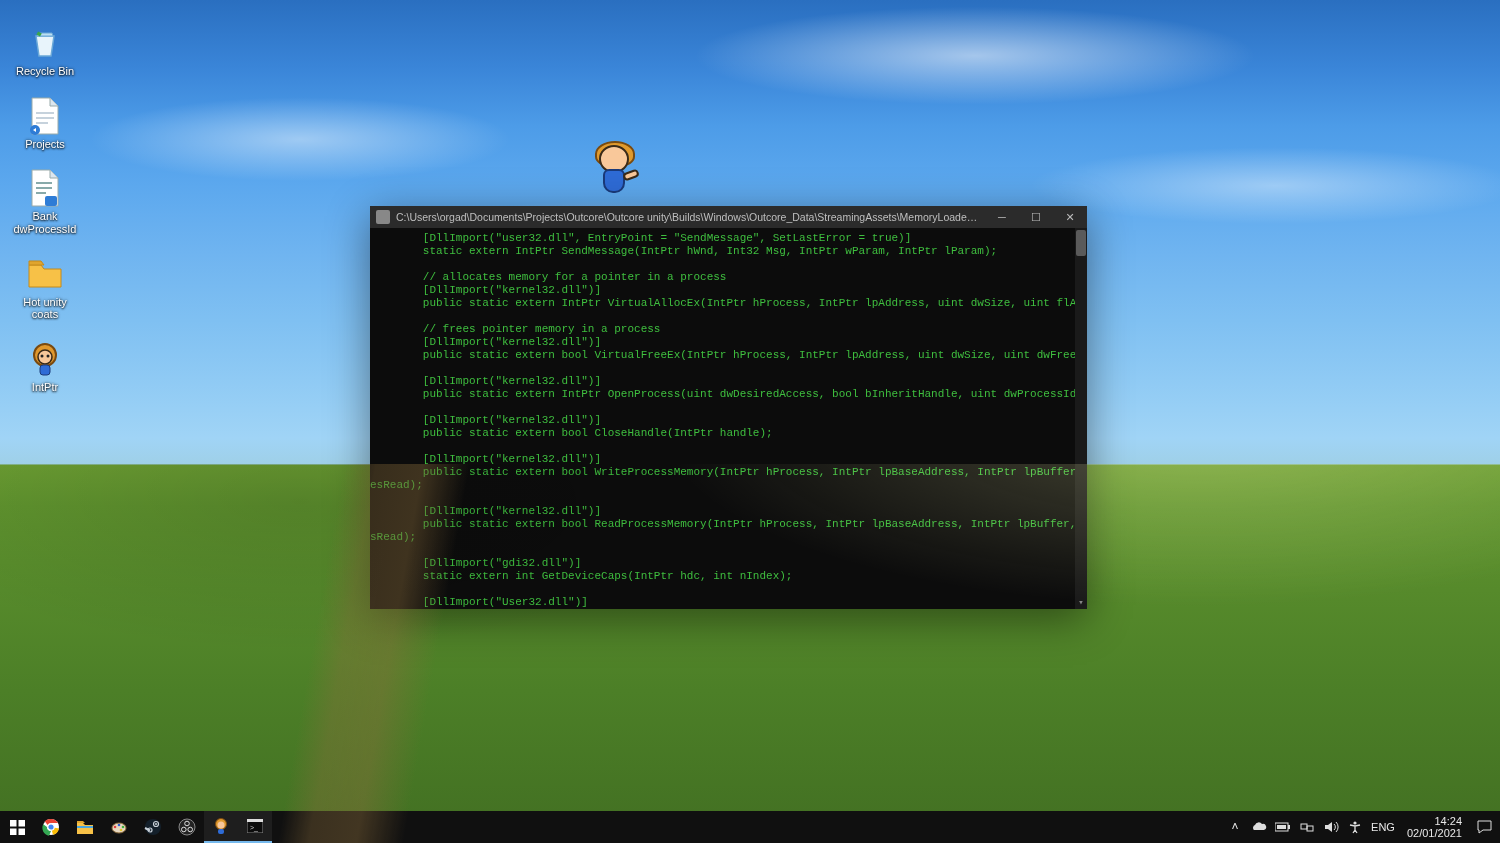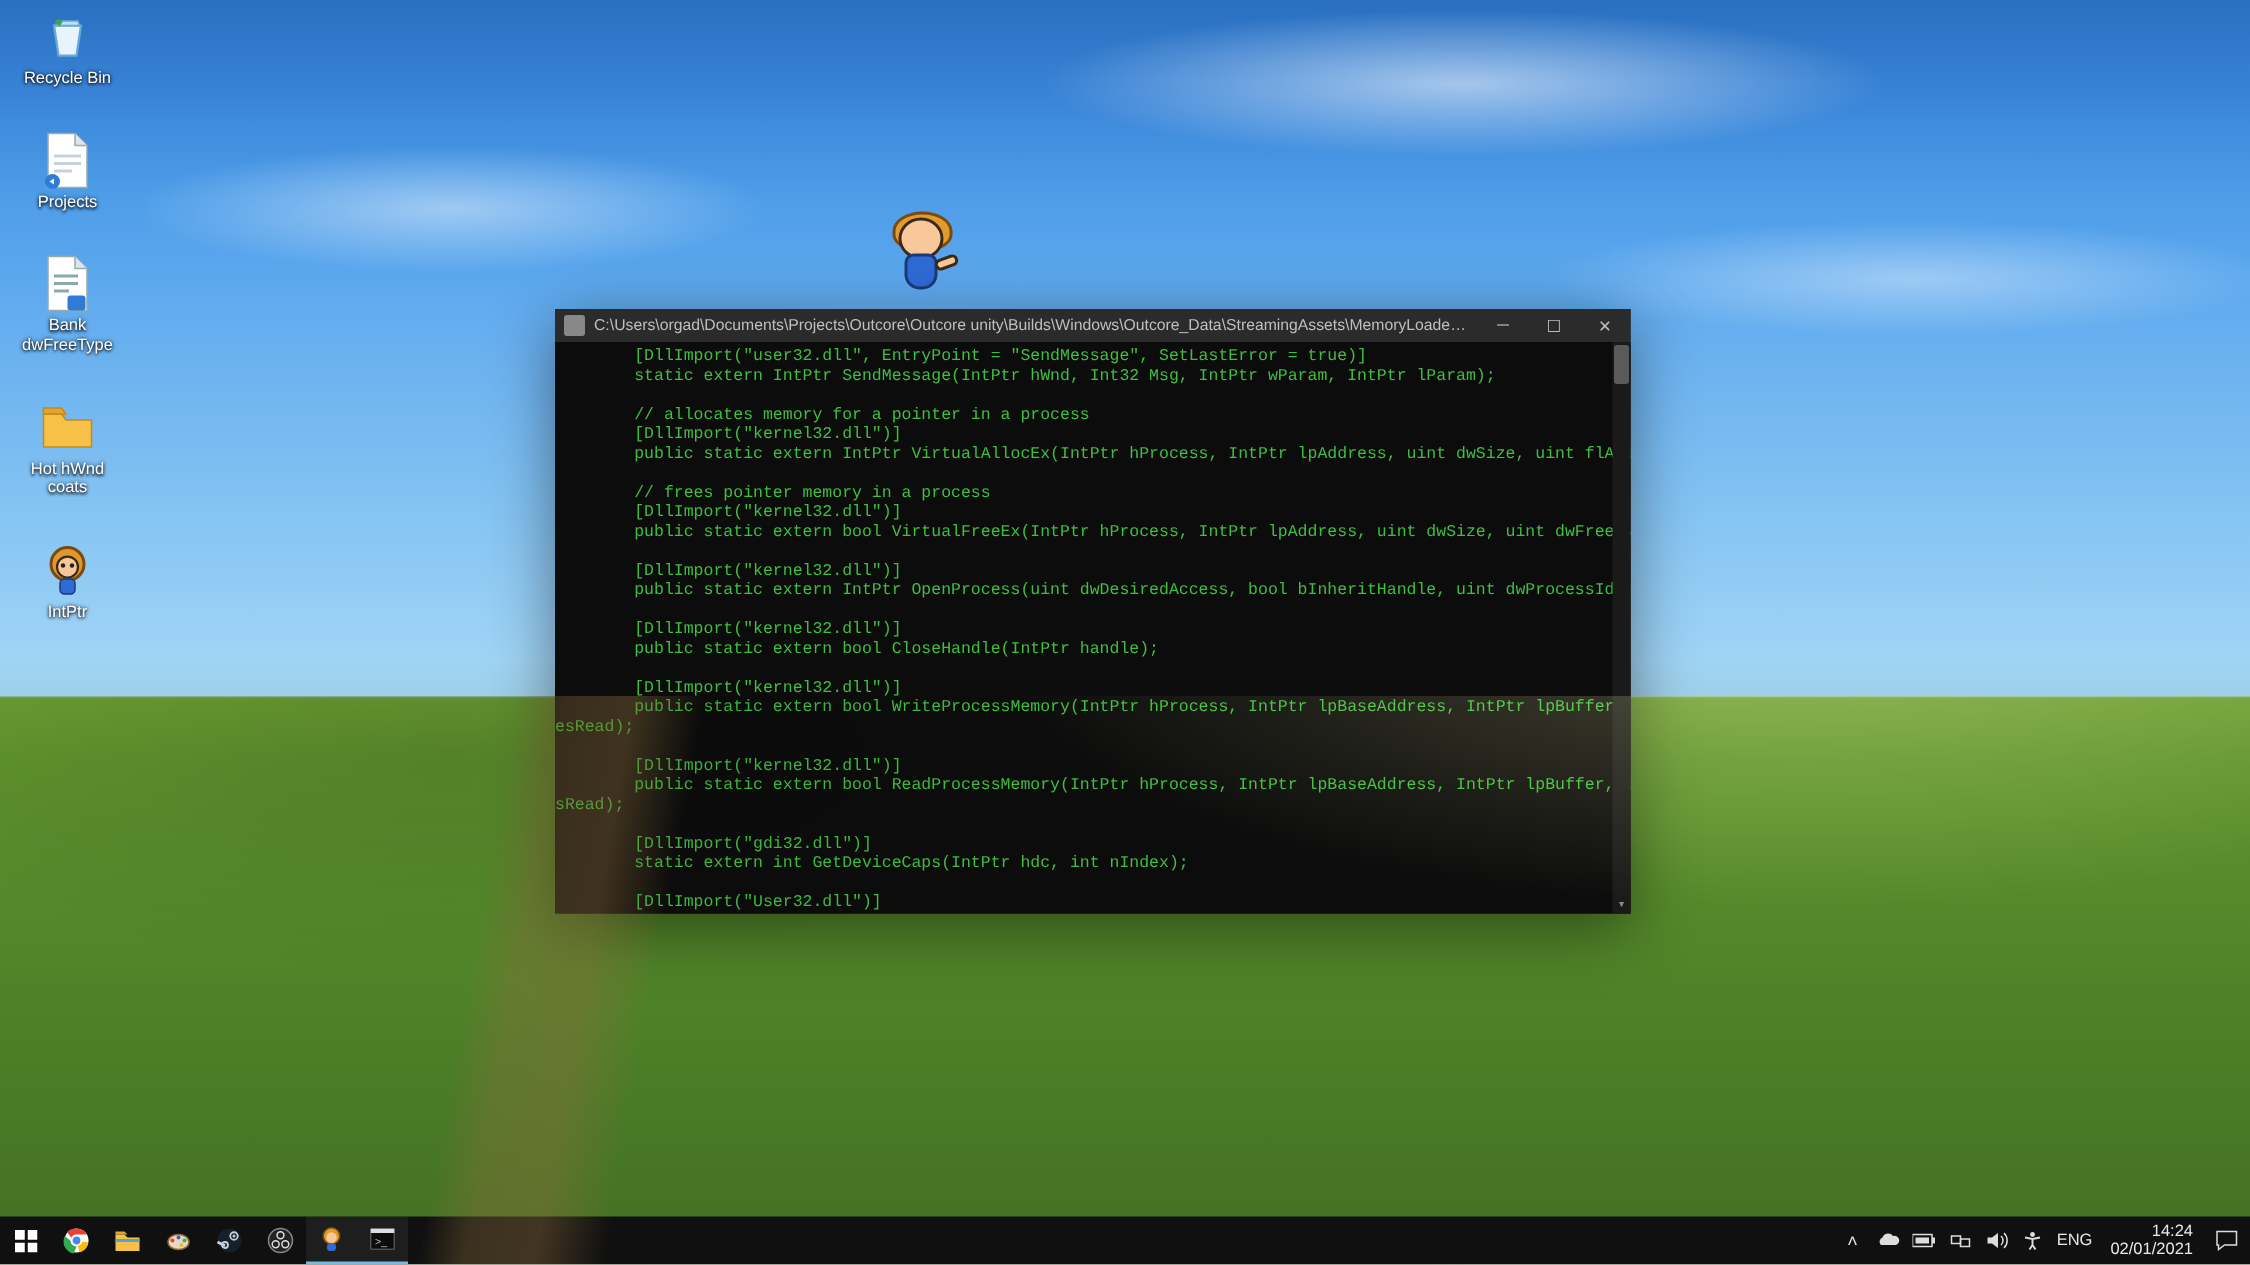--- a/index.html
+++ b/index.html
@@ -28,21 +28,21 @@
 .desktop::after { 
   content:""; position:absolute; inset:55% 0 0 0;
   background:
     linear-gradient(100deg, transparent 22%, rgba(140,110,60,.35) 24%, rgba(140,110,60,.4) 27%, transparent 30%),
     radial-gradient(ellipse 900px 300px at 80% -10%, rgba(255,255,180,.25), transparent 60%),
     radial-gradient(ellipse 700px 250px at 20% 10%, rgba(0,0,0,.12), transparent 60%);
   pointer-events:none;
 }
 
 
-.icons { position:absolute; top:4px; left:8px; display:flex; flex-direction:column; gap:28px;justify-content:flex-end; }
+.icons { position:absolute; top:23px; left:8px; display:flex; flex-direction:column; gap:18px;justify-content:flex-end; }
 .dicon { width:74px; display:flex; flex-direction:column; align-items:center; gap:2px; cursor:pointer; }
 .dicon .glyph { width:40px; height:40px; display:flex; align-items:center; justify-content:center; }
 .dicon .lbl { color:#fff; font-size:11px; text-align:center; text-shadow:0 1px 2px rgba(0,0,0,.9),0 0 3px rgba(0,0,0,.8); line-height:1.15; }
 
 
 .character { position:absolute; left:585px; top:143px; width:60px; height:60px; }
 .character .head { position:absolute; left:14px; top:2px; width:30px; height:28px; background:#f9c89a; border:2px solid #3a2a18; border-radius:50%; }
 .character .hair { position:absolute; left:10px; top:-2px; width:40px; height:26px; background:#e09a2e; border:2px solid #7a4b10; border-radius:50% 50% 40% 40%; }
 .character .body { position:absolute; left:18px; top:26px; width:22px; height:24px; background:#2e6bd6; border:2px solid #1a3a7a; border-radius:6px 6px 10px 10px; }
 .character .arm  { position:absolute; left:38px; top:28px; width:16px; height:8px; background:#f9c89a; border:2px solid #3a2a18; border-radius:6px; transform:rotate(-20deg); }
@@ -107,30 +107,30 @@
         <svg width="32" height="40" viewBox="0 0 32 40">
             <path d="M3 2h18l8 8v28H3z" fill="#fff" stroke="#9aa"></path>
             <path d="M21 2v8h8" fill="#dce6ee" stroke="#9aa"></path>
             <rect x="7" y="14" width="16" height="2" fill="#8aa"></rect>
             <rect x="7" y="19" width="16" height="2" fill="#8aa"></rect>
             <rect x="7" y="24" width="10" height="2" fill="#8aa"></rect>
             <rect x="16" y="28" width="12" height="10" rx="2" fill="#2e7cd6"></rect>
           </svg>
       </div>
       <div class="lbl" style="white-space:pre;">Bank
-dwFreeType</div>
+dwProcessId</div>
     </div>
     <div class="dicon">
       <div class="glyph">
         <svg width="38" height="34" viewBox="0 0 38 34">
             <path d="M3 8h12l3 4h17v18H3z" fill="#f7c147" stroke="#c48a1a"></path>
             <path d="M3 4h12l3 4H3z" fill="#e0a52e" stroke="#c48a1a"></path>
           </svg>
       </div>
-      <div class="lbl" style="white-space:pre;">Hot hWnd
+      <div class="lbl" style="white-space:pre;">Hot unity
 coats</div>
     </div>
     <div class="dicon">
       <div class="glyph">
         <svg width="36" height="36" viewBox="0 0 36 36">
             <circle cx="18" cy="14" r="11" fill="#e0982e" stroke="#7a4a10" stroke-width="2"></circle>
             <circle cx="18" cy="16" r="7" fill="#f7c79a" stroke="#3a2a18" stroke-width="1.5"></circle>
             <circle cx="15" cy="15" r="1.5" fill="#222"></circle>
             <circle cx="21" cy="15" r="1.5" fill="#222"></circle>
             <rect x="13" y="24" width="10" height="10" rx="3" fill="#2e6bd6" stroke="#1a3a7a"></rect>

